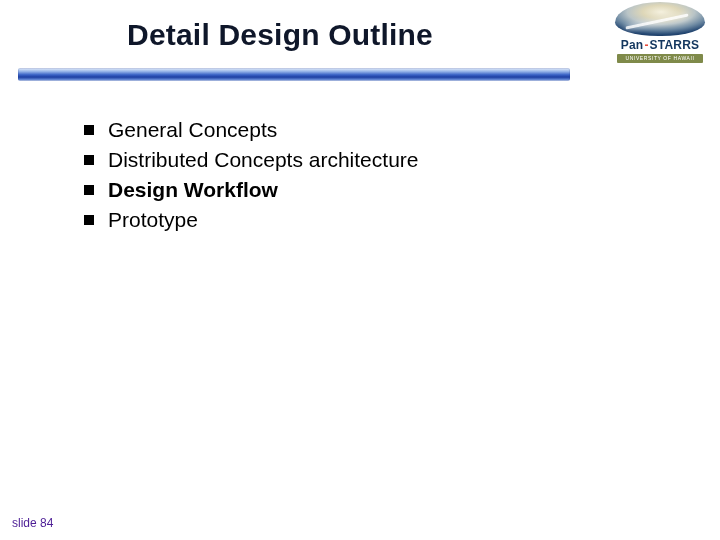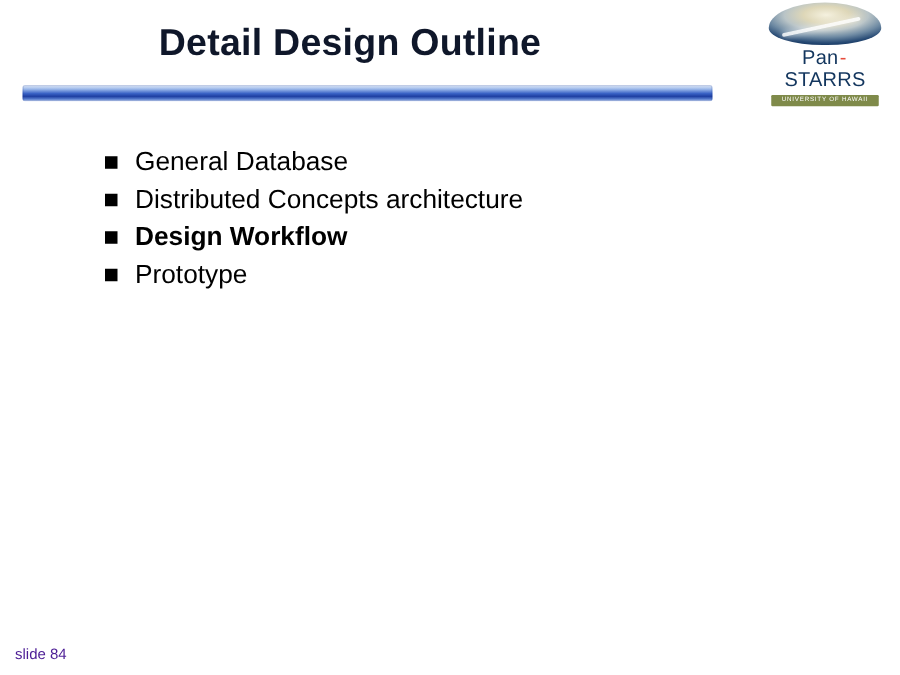--- a/index.html
+++ b/index.html
@@ -46,22 +46,22 @@
     position:absolute;
     left:10px; top:18px;
     width:64px; height:3px;
     background: rgba(255,255,255,0.85);
     border-radius: 2px;
     transform: rotate(-12deg);
     box-shadow: 0 0 6px rgba(255,255,255,0.8);
   }
   .logo .brand {
     margin-top: 2px;
-    font-size: 16px;
-    font-weight: normal;
+    font-size: 12px;
+    font-weight: bold;
     color: #13365e;
     letter-spacing: 0.2px;
   }
   .logo .brand .dash { color: #e74c3c; padding: 0 1px; }
   .logo .subbar {
     margin: 2px auto 0;
     width: 86px;
     height: 9px;
     background: #7f8a4a;
     border-radius: 1px;
@@ -129,21 +129,21 @@
       <span>Pan</span><span class="dash">-</span><span>STARRS</span>
     </div>
     <div class="subbar">UNIVERSITY OF HAWAII</div>
   </div>
 
   <div class="hr-bar"></div>
 
   <ul class="bullets">
     <li>
       <span class="bullet-mark"></span>
-      <span>General Database</span>
+      <span>General Concepts</span>
     </li>
     <li>
       <span class="bullet-mark"></span>
       <span>Distributed Concepts architecture</span>
     </li>
     <li>
       <span class="bullet-mark"></span>
       <span class="bold">Design Workflow</span>
     </li>
     <li>

